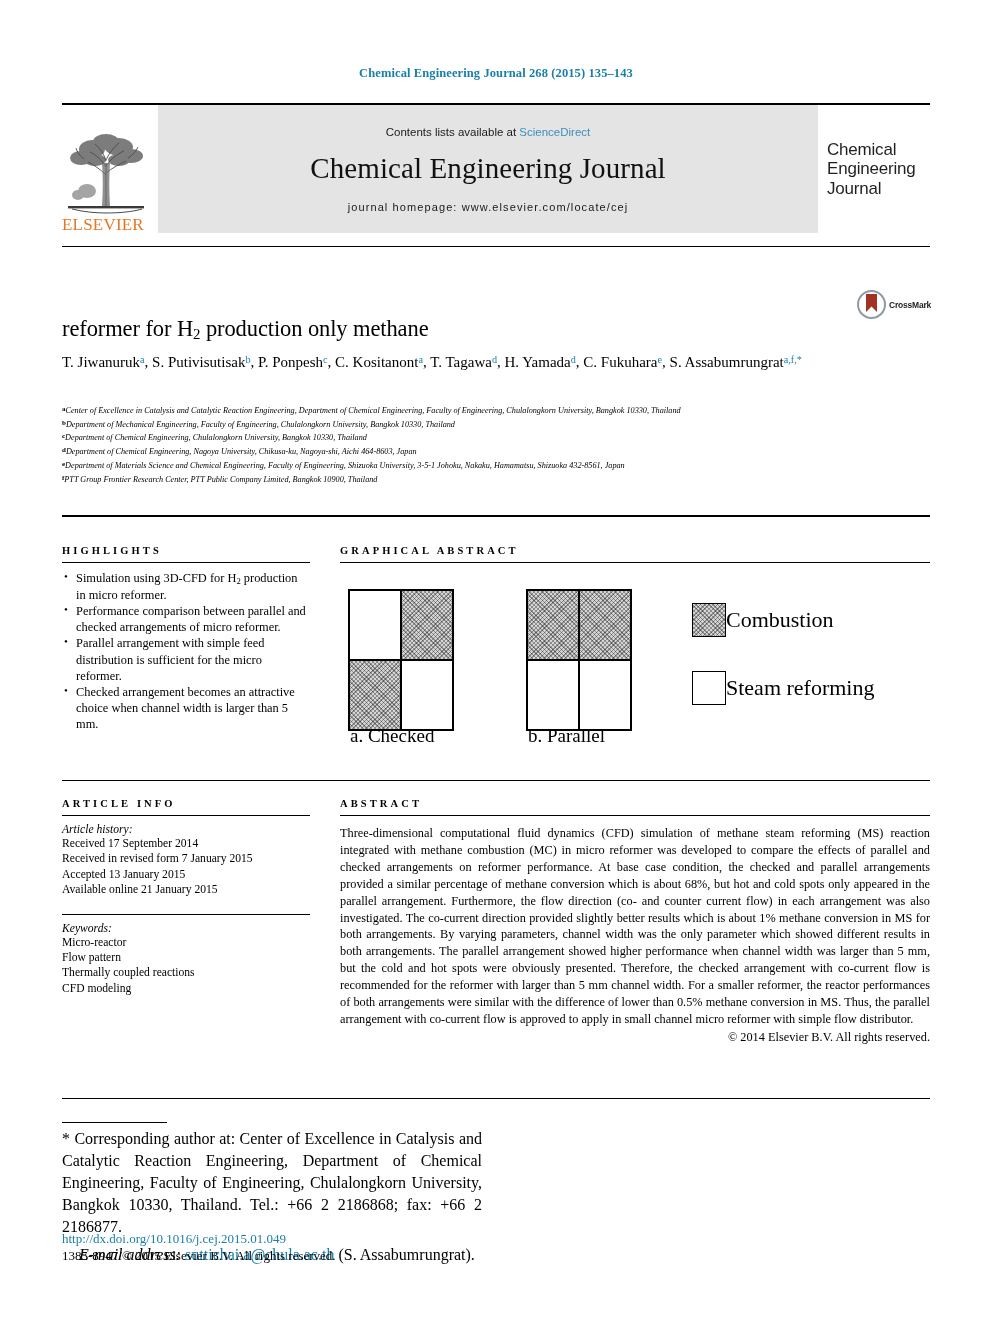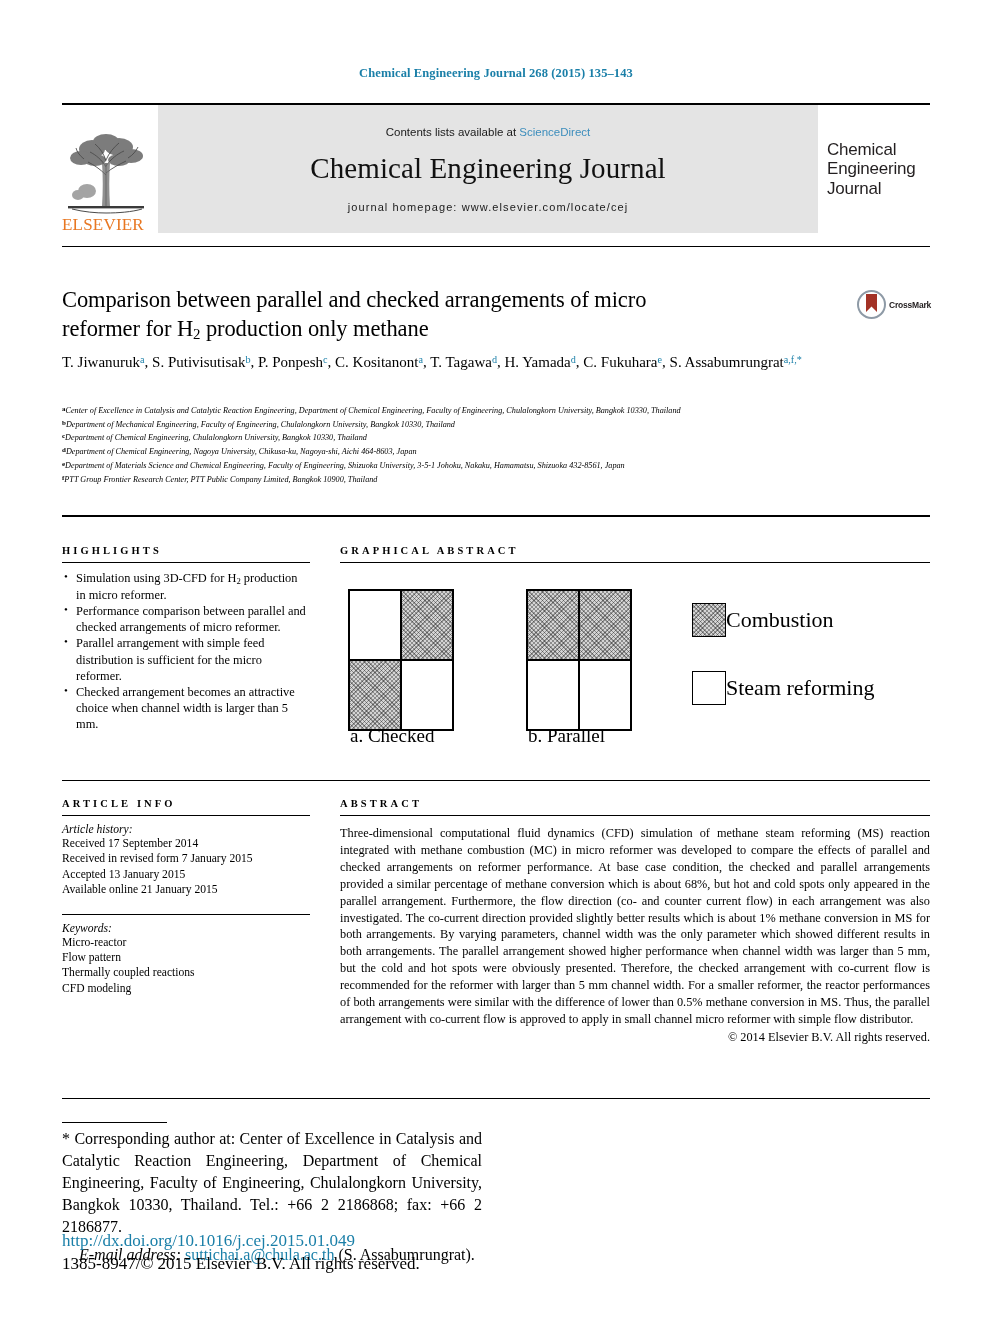--- a/index.html
+++ b/index.html
@@ -259,21 +259,21 @@
     margin-top: 6px;
     text-indent: 17px;
   }
   .email-label { font-style: italic; }
   .email-link { color: #1a7fa8; }
 
   .doi-block {
     position: absolute;
     left: 62px; top: 1230px; width: 420px;
     font-family: "Liberation Serif", serif;
-    font-size: 17px;
+    font-size: 13px;
     line-height: 1.34;
   }
   .doi-link { color: #1a7fa8; }
 
   .intro-block {
     position: absolute;
     left: 518px; top: 1118px; width: 412px;
   }
   .intro-head {
     font-family: "Liberation Serif", serif;
@@ -396,21 +396,21 @@
         <div class="cover-line">Engineering</div>
         <div class="cover-line">Journal</div>
       </div>
 
     </div>
   </div>
 
   <div class="title-rule"></div>
 
   <div class="title-area">
-    <h1 class="paper-title"><span>Comparison between parallel and checked arrangements of micro</span><br><span>reformer for H</span><sub>2</sub><span> production only methane</span></h1>
+    <h1 class="paper-title"><br><span>reformer for H</span><sub>2</sub><span> production only methane</span></h1>
   </div>
 
   <div class="crossmark">
     <svg width="29" height="29" viewBox="0 0 29 29">
       <circle cx="14.5" cy="14.5" r="13.5" fill="#ffffff" stroke="#8e9aa6" stroke-width="2"></circle>
       <path d="M9 4 L20 4 L20 22 L14.5 16.5 L9 22 Z" fill="#a33226"></path>
       <path d="M14.5 1.2 A13.3 13.3 0 0 1 14.5 27.8 Z" fill="#ffffff" opacity="0.0"></path>
     </svg>
     <span class="crossmark-label">CrossMark</span>
   </div>

